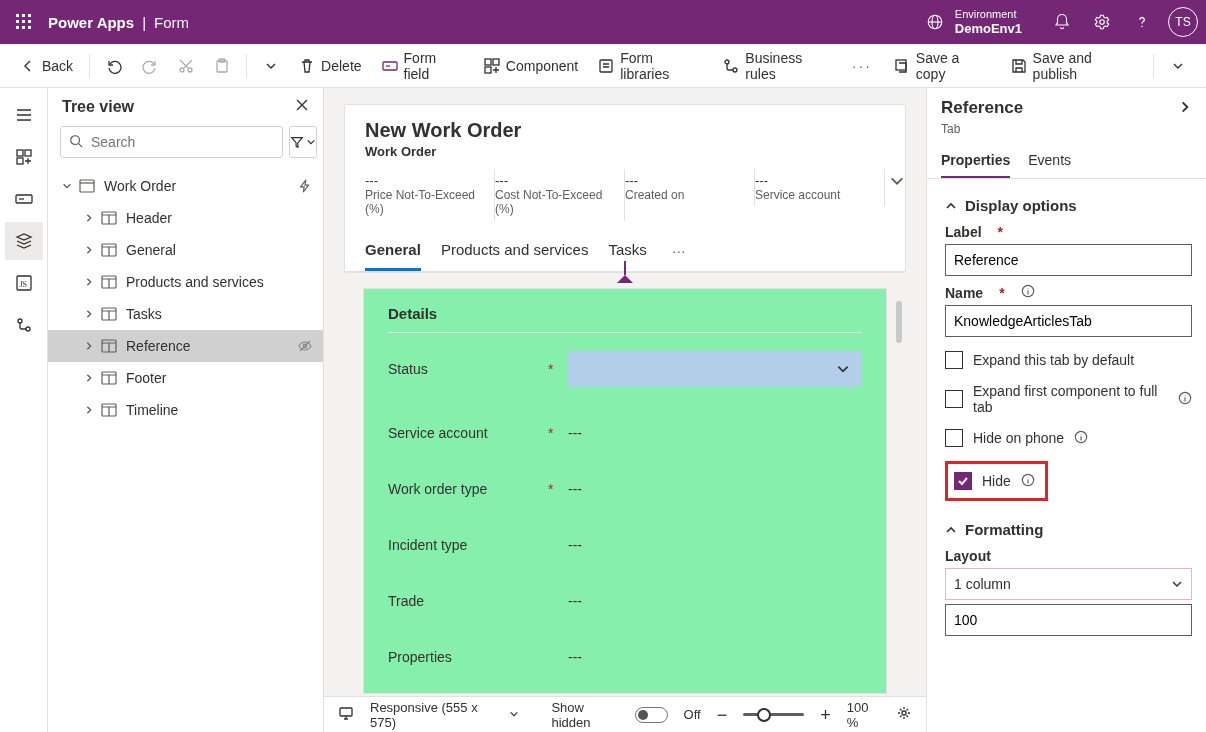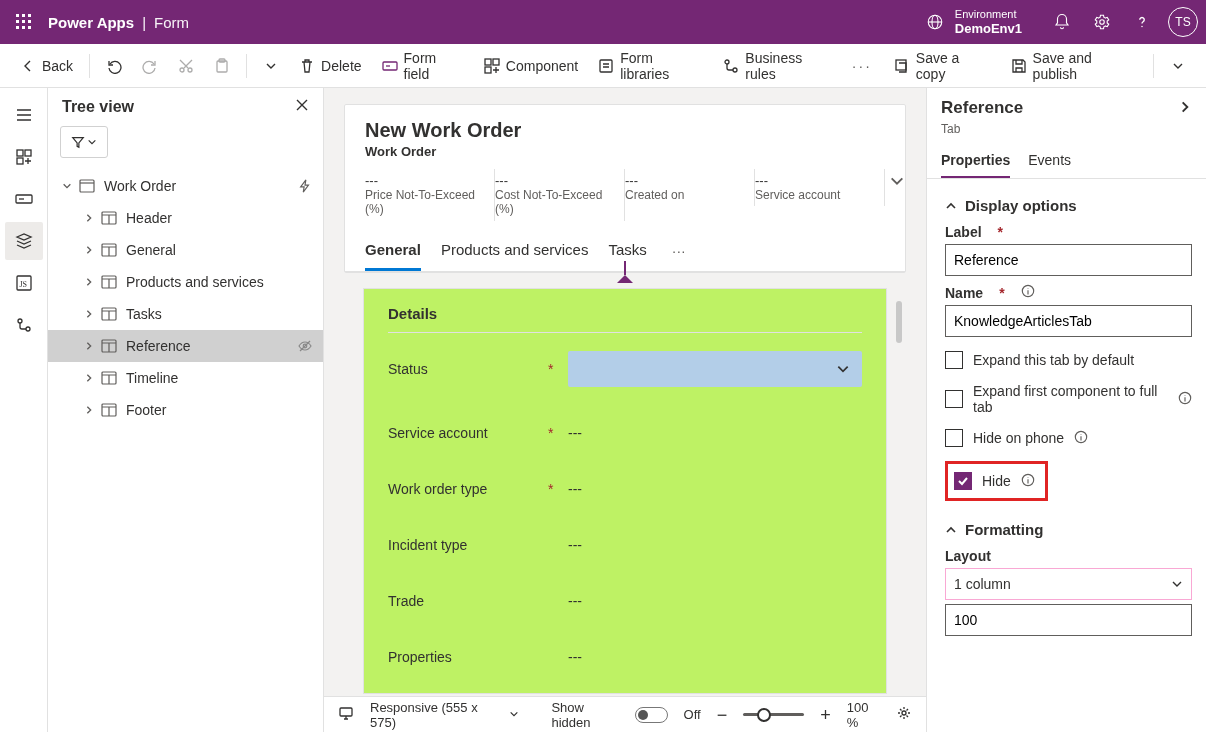--- a/index.html
+++ b/index.html
@@ -73,21 +73,21 @@
   .statlab { font-size:12px; color:var(--text-sub); line-height:1.2; }
   .statchev { margin-left:auto; padding:4px; color:var(--text-sub); }
   .tabsrow { display:flex; align-items:center; padding:0 20px; border-bottom:1px solid var(--border-light); gap:20px; }
   .tab { padding:10px 0; font-size:15px; cursor:pointer; border-bottom:3px solid transparent; }
   .tab.active { font-weight:600; border-bottom-color: var(--brand-accent); color:var(--text); }
   .tabmore { width:24px; height:24px; display:flex; align-items:center; justify-content:center; color:var(--text-sub);}
 
   .pointer { display:flex; justify-content:center; position:relative; height:0; }
   .pointer svg { position:absolute; top:-12px; }
 
-  .section { background:#bef264; margin:16px 20px 20px 20px; padding:16px 24px 8px 24px; box-shadow: 0 0 0 1px var(--border-light); position:relative;}
+  .section { background:#86efac; margin:16px 20px 20px 20px; padding:16px 24px 8px 24px; box-shadow: 0 0 0 1px var(--border-light); position:relative;}
   .secscroll { position:absolute; right:4px; top:12px; width:6px; height:42px; background:#c8c8c8; border-radius:3px;}
   .sectitle { font-size:15px; font-weight:600; padding-bottom:10px; border-bottom:1px solid var(--border-light);}
   .frow { display:flex; align-items:center; min-height:56px; }
   .flab { width:160px; font-size:14px; }
   .freq { width:20px; color:#a4262c; }
   .fval { flex:1; font-size:14px; }
   .status-field { height:36px; background:var(--field-blue); border-radius:2px; display:flex; align-items:center; justify-content:flex-end; padding:0 12px; color:#333; }
 
   
   .cbot { height:36px; border-top:1px solid var(--border-light); background:#fff; display:flex; align-items:center; padding:16px 14px; gap:16px; font-size:13px; }
@@ -350,20 +350,27 @@
   </div>
 
   <div class="treepane">
     <div class="treehdr">
       <span>Tree view</span>
       <span style="cursor:pointer"><svg width="14" height="14" viewBox="0 0 14 14" stroke="#323130" stroke-width="1.4">
             <path d="M2 2l10 10M12 2 2 12"></path>
           </svg></span>
     </div>
     <div class="treesearch">
+      <div class="sbox">
+        <span><svg width="14" height="14" viewBox="0 0 16 16" fill="none" stroke="#605e5c" stroke-width="1.4">
+              <circle cx="7" cy="7" r="5"></circle>
+              <path d="M11 11l4 4"></path>
+            </svg></span>
+        <input placeholder="Search" style="">
+      </div>
       <div class="filterbtn">
         <svg width="14" height="14" viewBox="0 0 16 16" fill="none" stroke="#323130" stroke-width="1.4">
             <path d="M2 3h12l-5 6v5l-2-1v-4L2 3Z"></path>
           </svg>
         <svg width="10" height="10" viewBox="0 0 12 12" fill="none" stroke="#323130" stroke-width="1.4">
             <path d="M2 4l4 4 4-4"></path>
           </svg>
       </div>
     </div>
     <div class="tree" id="tree">
@@ -468,35 +475,35 @@
             <svg width="10" height="10" viewBox="0 0 12 12" fill="none" stroke="#605e5c" stroke-width="1.6">
               <path d="M4 2l4 4-4 4"></path>
             </svg>
           </span>
           <span class="ticon">
             <svg width="16" height="14" viewBox="0 0 16 14" fill="none" stroke="#605e5c" stroke-width="1.2">
               <rect x="1" y="1" width="14" height="12" rx="1"></rect>
               <path d="M1 4h14M8 4v9"></path>
             </svg>
           </span>
-          <span class="label">Timeline</span>
+          <span class="label">Footer</span>
         </div>
         <div class="tnode" style="padding-left: 34px;">
           <span class="chev">
             <svg width="10" height="10" viewBox="0 0 12 12" fill="none" stroke="#605e5c" stroke-width="1.6">
               <path d="M4 2l4 4-4 4"></path>
             </svg>
           </span>
           <span class="ticon">
             <svg width="16" height="14" viewBox="0 0 16 14" fill="none" stroke="#605e5c" stroke-width="1.2">
               <rect x="1" y="1" width="14" height="12" rx="1"></rect>
               <path d="M1 4h14M8 4v9"></path>
             </svg>
           </span>
-          <span class="label">Footer</span>
+          <span class="label">Timeline</span>
         </div>
       </div>
   </div>
 
   <div class="canvas">
     <div class="canvas-inner">
       <div class="formcard">
         <div class="formhead">
           <div class="formtitle">New Work Order</div>
           <div class="formtype">Work Order</div>

